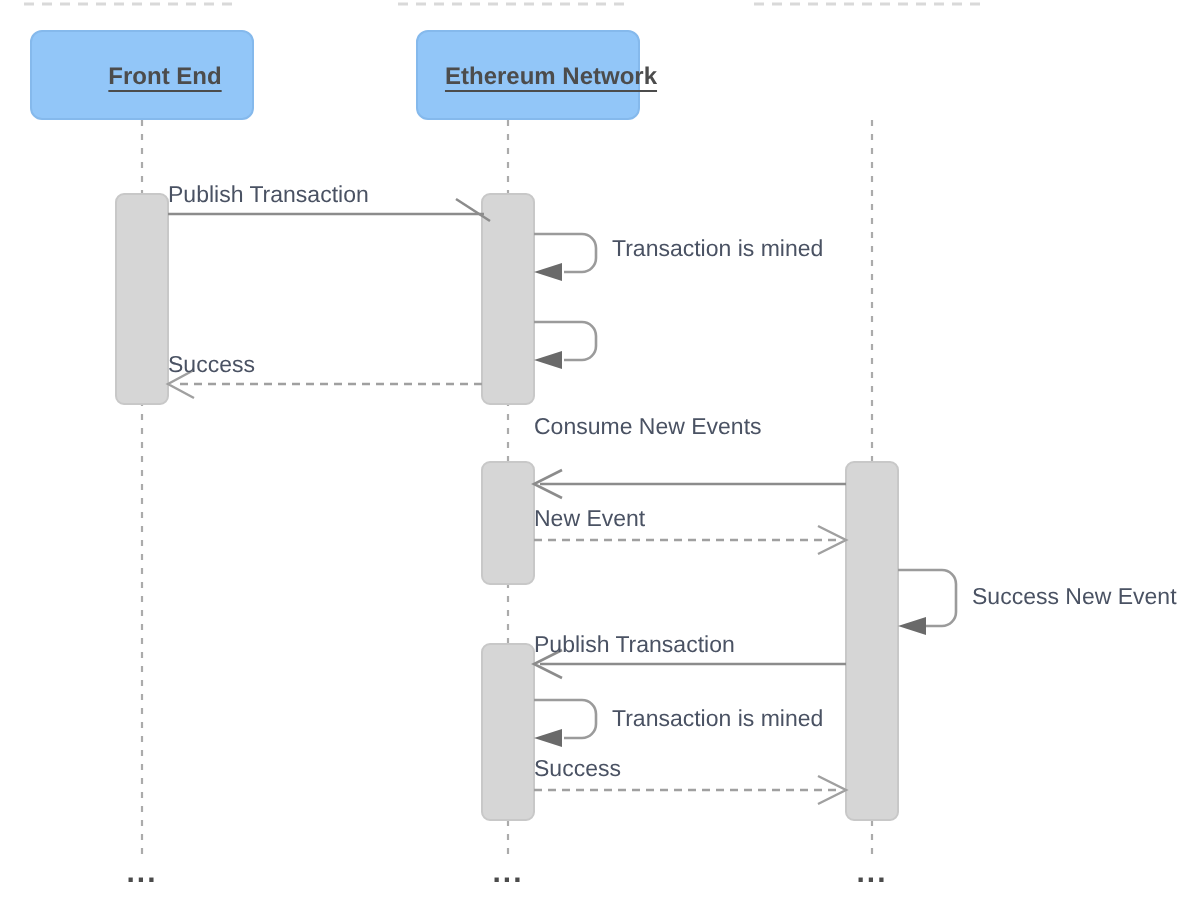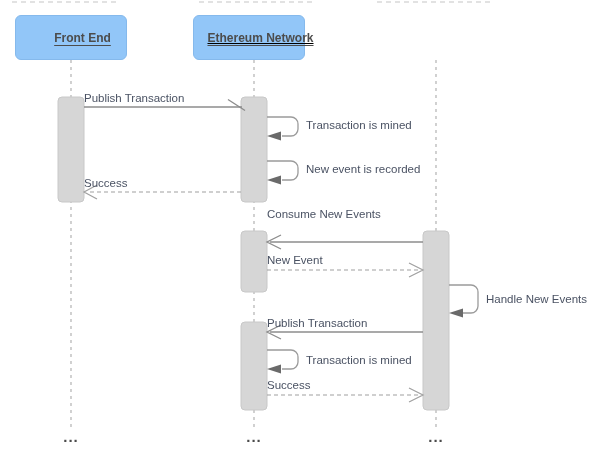--- a/index.html
+++ b/index.html
@@ -12,21 +12,21 @@
   .actor{
     position:absolute;top:15px;width:112px;height:45px;
     background:#92c6f8;border:1px solid #85b9ec;border-radius:6px;
     box-sizing:border-box;display:flex;align-items:center;justify-content:center;
   }
   .actor span{
     font-size:12px;font-weight:bold;color:#4c4c4c;
     text-decoration:underline;text-underline-offset:3px;white-space:nowrap;padding-left:23px;
   }
   .actor-fe{left:15px;}
-  .actor-en{left:193px;text-decoration:underline;}
+  .actor-en{left:208px;}
   .actor-be{left:380px;}
   
   .msg{
     position:absolute;font-size:11.5px;color:#4a5263;height:14px;line-height:14px;
     white-space:nowrap;
   }
   .msg.centered{text-align:left;}
   .m-pt1{left:84px;width:157px;top:91px;}
   .m-suc1{left:84px;width:157px;top:176px;}
   .m-tim1{left:306px;top:118px;}
@@ -126,25 +126,24 @@
 
   <div class="actor actor-fe">
     <span>Front End</span>
   </div>
   <div class="actor actor-en">
     <span>Ethereum Network</span>
   </div>
 
   <div class="msg centered m-pt1">Publish Transaction</div>
   <div class="msg m-tim1">Transaction is mined</div>
-  <div class="msg m-ner">New event is recorded</div>
   <div class="msg centered m-suc1">Success</div>
   <div class="msg centered m-cne">Consume New Events</div>
   <div class="msg centered m-ne">New Event</div>
-  <div class="msg m-hne">Handle New Events</div>
+  <div class="msg m-hne">Success New Event</div>
   <div class="msg centered m-pt2">Publish Transaction</div>
   <div class="msg m-tim2">Transaction is mined</div>
   <div class="msg centered m-suc2">Success</div>
 
   <div class="ellipsis e-fe">...</div>
   <div class="ellipsis e-en">...</div>
   <div class="ellipsis e-be">...</div>
 
 </div>
 

